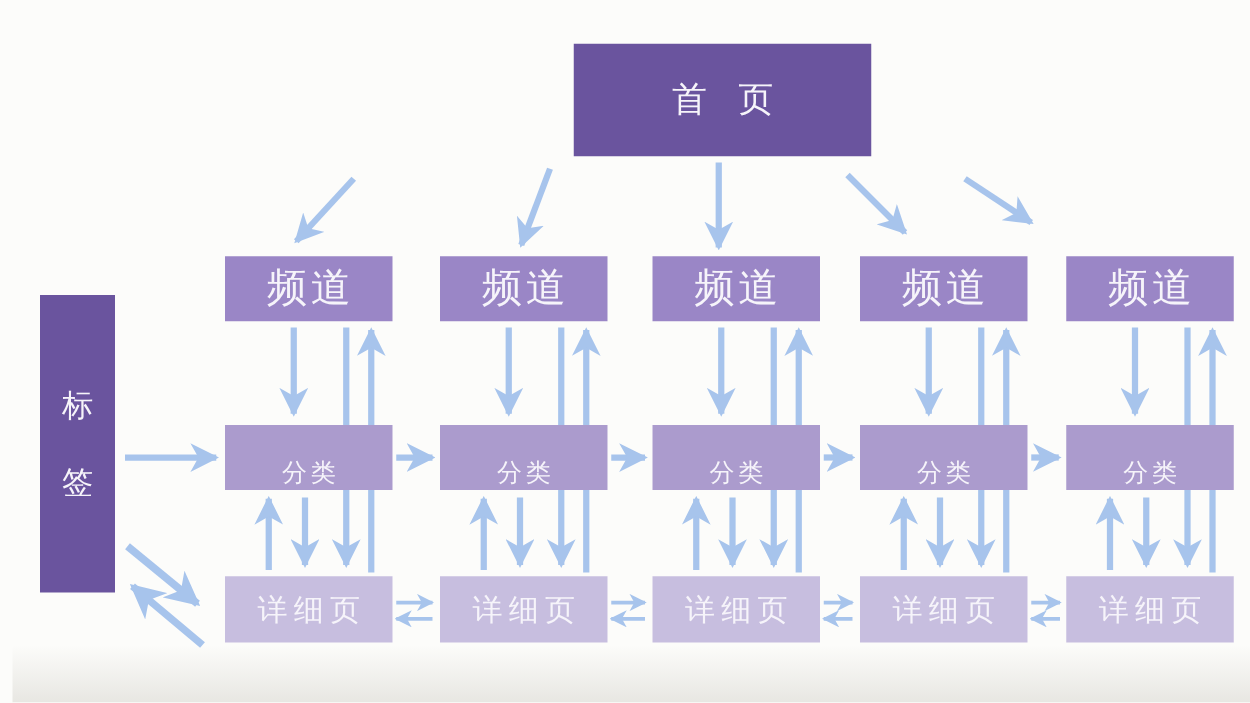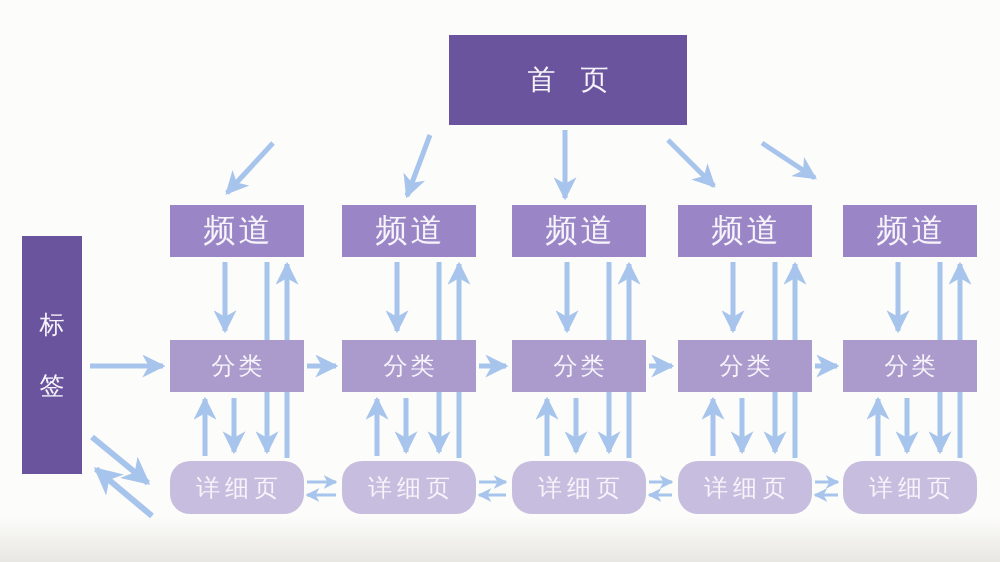--- a/index.html
+++ b/index.html
@@ -1,35 +1,35 @@
 <!DOCTYPE html>
 <html><head>
 <meta charset="utf-8">
 <style>
   html,body{margin:0;padding:0;}
   body{
     width:1000px;height:562px;position:relative;overflow:hidden;
     background:#fcfcfa;
     font-family:"Liberation Serif","DejaVu Serif",serif;
   }
-  #diagram{position:absolute;left:0;top:0;width:834px;height:562px;}
+  #diagram{position:absolute;left:10px;top:0;width:834px;height:562px;}
   .floor{
     position:absolute;left:0;bottom:0;width:1000px;height:46px;
     background:linear-gradient(to bottom, rgba(233,232,228,0) 0%, rgba(228,227,222,.85) 100%);
     pointer-events:none;
   }
   .node{
     position:absolute;display:flex;align-items:center;justify-content:center;
     color:#f6f4fa;text-align:center;
   }
   .node-home{left:449px;top:35px;width:238px;height:90px;background:#6a549e;font-size:28px;letter-spacing:9px;text-indent:9px;}
   .node-tag{left:22px;top:236px;width:60px;height:238px;background:#6a549e;flex-direction:column;gap:28px;font-size:25px;}
   .node-channel{top:205px;width:134px;height:52px;background:#9a86c6;font-size:32px;letter-spacing:3px;text-indent:3px;}
-  .node-category{top:340px;width:134px;height:52px;background:#ab9bcd;font-size:24px;letter-spacing:3px;text-indent:3px;}
-  .node-detail{top:461px;width:134px;height:53px;background:#c7bedf;font-size:24px;letter-spacing:5px;text-indent:5px;border-radius:20px;}
+  .node-category{top:340px;width:134px;height:52px;background:#ab9bcd;font-size:20px;letter-spacing:3px;text-indent:3px;align-items:flex-end;}
+  .node-detail{top:461px;width:134px;height:53px;background:#c7bedf;font-size:24px;letter-spacing:5px;text-indent:5px;}
   .col1{left:170px;} .col2{left:342px;} .col3{left:512px;} .col4{left:678px;} .col5{left:843px;}
   svg#edges{position:absolute;left:0;top:0;pointer-events:none;}
 </style>
 </head>
 <body>
 
 <div id="diagram">
 
   <svg id="edges" width="1000" height="562" viewBox="0 0 1000 562">
     <defs>

